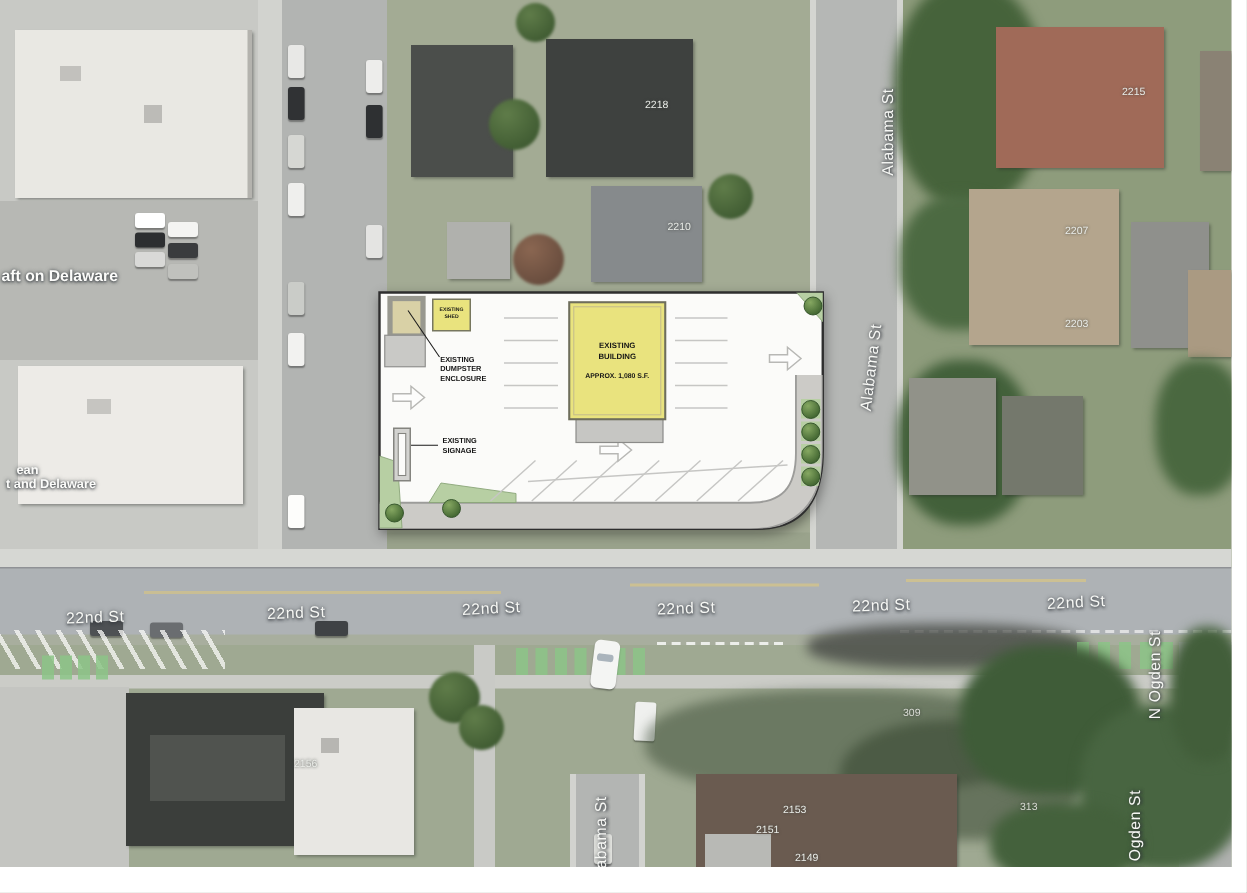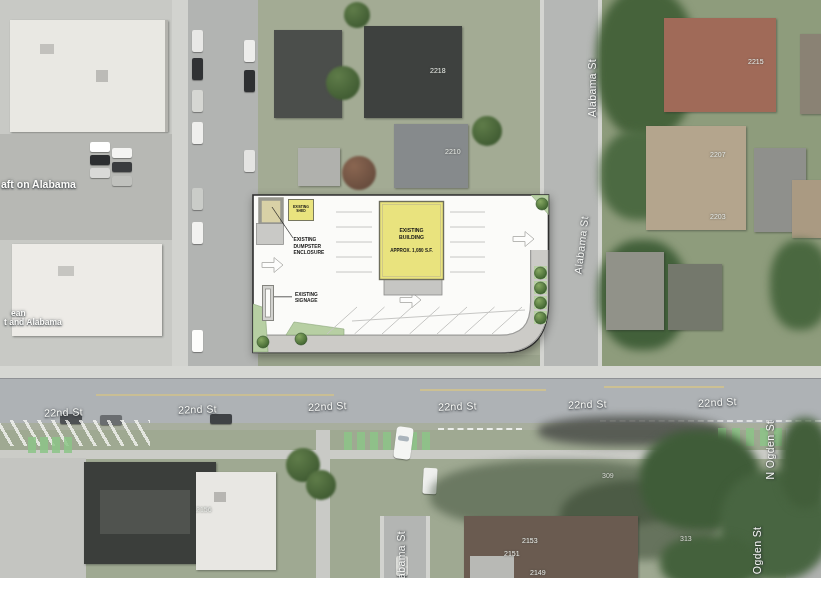--- a/index.html
+++ b/index.html
@@ -150,23 +150,23 @@
     <span class="lbl-street" style="left:308px;top:400px;transform:rotate(-3deg);">22nd St</span>
     <span class="lbl-street" style="left:438px;top:400px;transform:rotate(-2deg);">22nd St</span>
     <span class="lbl-street" style="left:568px;top:398px;transform:rotate(-2deg);">22nd St</span>
     <span class="lbl-street" style="left:698px;top:396px;transform:rotate(-3deg);">22nd St</span>
     <span class="lbl-street vcenter" style="left:592px;top:88px;">Alabama St</span>
     <span class="lbl-street" style="left:581px;top:245px;transform:translate(-50%,-50%) rotate(-83deg);">Alabama St</span>
     <span class="lbl-street vcenter" style="left:401px;top:560px;">Alabama St</span>
     <span class="lbl-street vcenter" style="left:770px;top:450px;">N Ogden St</span>
     <span class="lbl-street vcenter" style="left:757px;top:556px;">N Ogden St</span>
 
-    <span class="lbl-poi" style="left:1px;top:178px;font-size:10.5px;">aft on Alabama</span>
+    <span class="lbl-poi" style="left:1px;top:178px;font-size:10.5px;">aft on Delaware</span>
     <span class="lbl-poi" style="left:11px;top:308px;font-size:8.5px;">ean</span>
-    <span class="lbl-poi" style="left:4px;top:317px;font-size:8.5px;">t and Alabama</span>
+    <span class="lbl-poi" style="left:4px;top:317px;font-size:8.5px;">t and Delaware</span>
 
     <span class="lbl-num" style="left:430px;top:67px;">2218</span>
     <span class="lbl-num" style="left:445px;top:148px;">2210</span>
     <span class="lbl-num" style="left:748px;top:58px;">2215</span>
     <span class="lbl-num" style="left:710px;top:151px;">2207</span>
     <span class="lbl-num" style="left:710px;top:213px;">2203</span>
     <span class="lbl-num" style="left:602px;top:472px;color:#d9dcd4;">309</span>
     <span class="lbl-num" style="left:680px;top:535px;color:#d9dcd4;">313</span>
     <span class="lbl-num" style="left:196px;top:506px;">2156</span>
     <span class="lbl-num" style="left:522px;top:537px;">2153</span>

